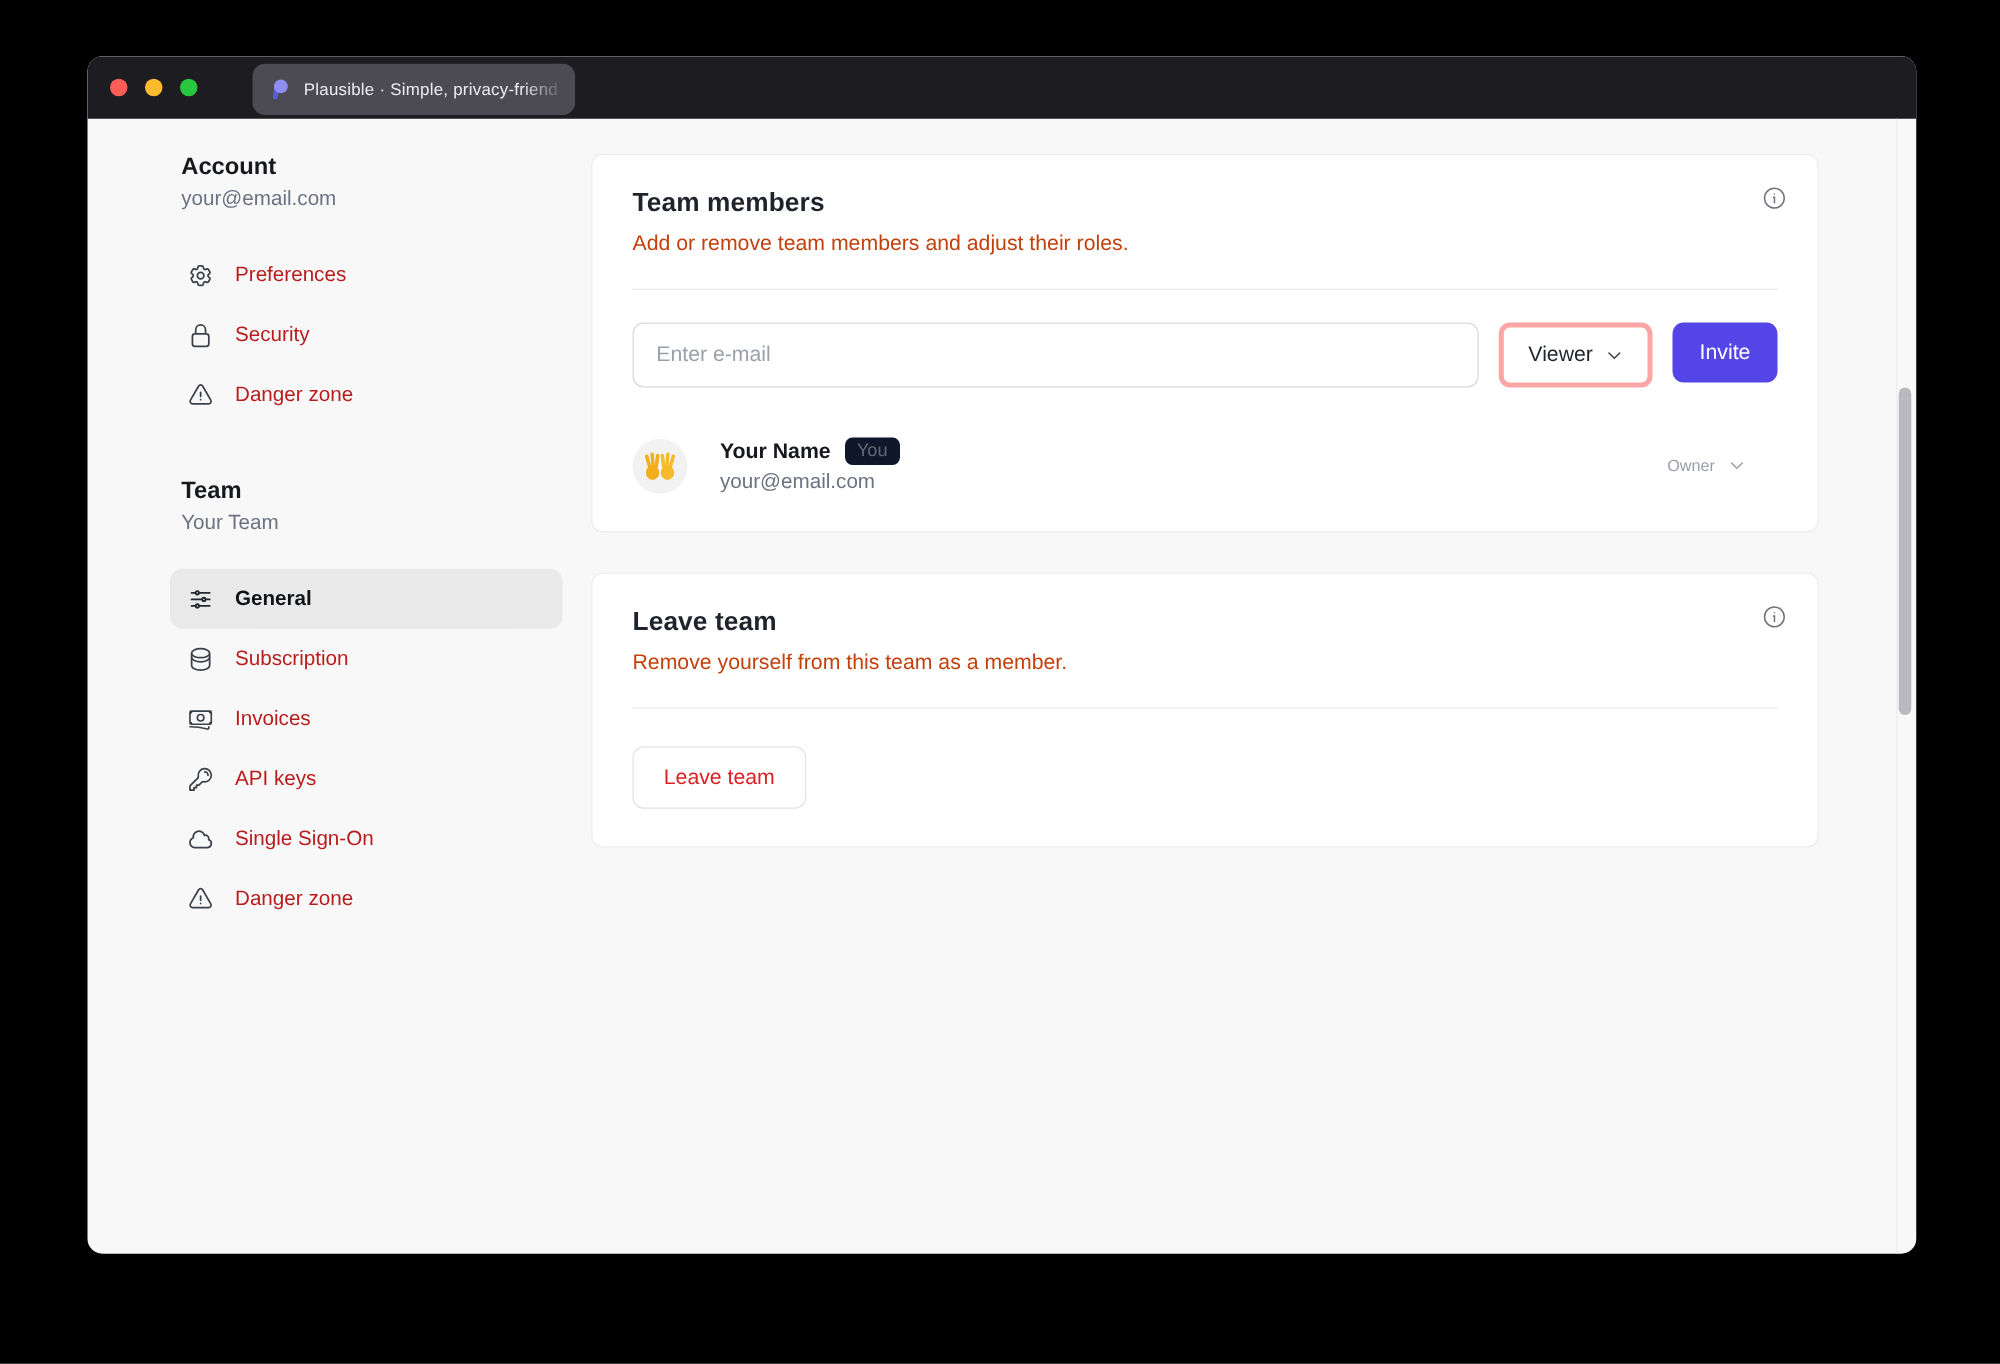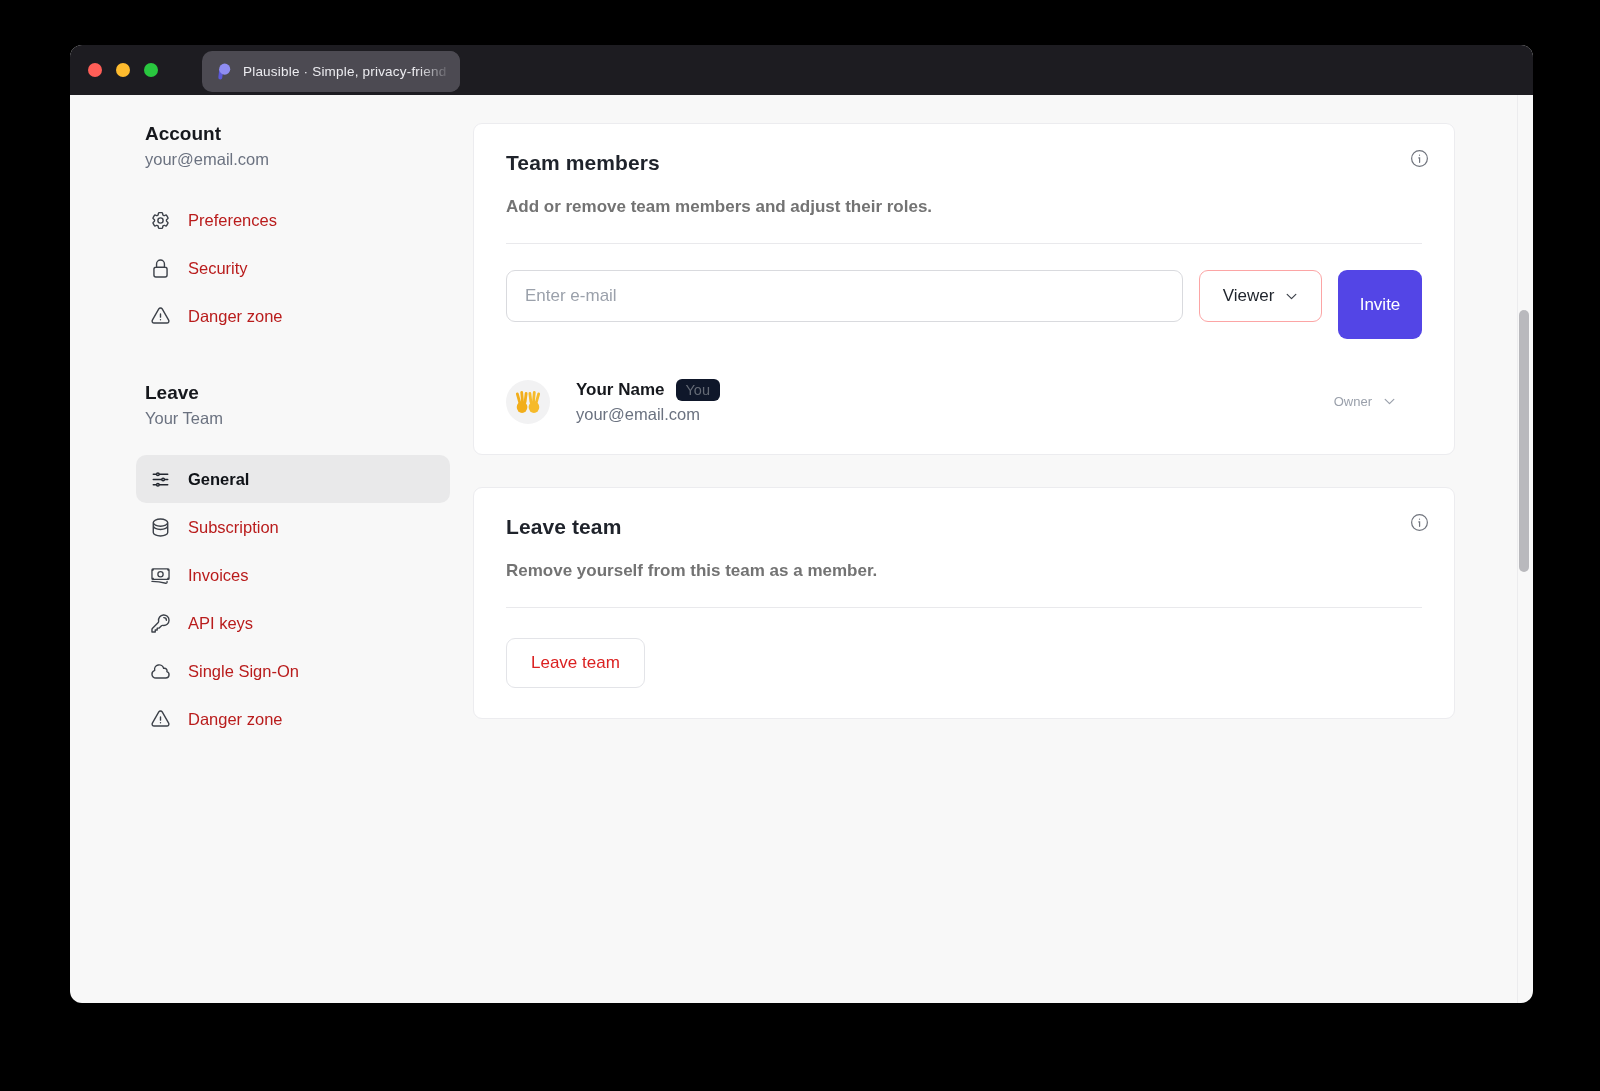--- a/index.html
+++ b/index.html
@@ -41,39 +41,39 @@
   .side-item.active { background:#e9e9ea; font-weight:600; color:#101318; }
   .side-item svg { width:21px; height:21px; flex:none; }
   .team-group { margin-top:42px; }
   
   .main { flex:1; margin-left:23px; }
   .card {
     background:#fff; border:1px solid #ececef; border-radius:9px;
     padding:27px 32px 30px; margin-bottom:32px; position:relative;
   }
   .card-title { font-size:21px; font-weight:600; color:#1f232b; letter-spacing:.1px; }
-  .card-desc { margin-top:22px; font-size:17px; color:#737373;font-weight:bold; }
+  .card-desc { margin-top:10px; font-size:17px; color:#c2410c; }
   .info-icon { position:absolute; top:24px; right:24px; width:21px; height:21px; color:#71757e; cursor:pointer; }
   .divider { border:0; border-top:1px solid #e9e9ec; margin-top:26px; }
   
   .invite-row { margin-top:26px; display:flex; gap:16px; }
   .email-input {
     flex:1; height:52px; border:1px solid #d9dade; border-radius:9px;
     padding:0 18px; font-size:17px; color:#16181d; background:#fff;
     font-family:inherit; outline:none;
   }
   .email-input::placeholder { color:#9ba1ab; }
   .role-select {
-    width:123px; height:52px; border:1px solid #fca5a5; border-radius:9px;
+    width:123px; height:52px; border:4px solid #fca5a5; border-radius:9px;
     background:#fff; display:flex; align-items:center; justify-content:center; gap:11px;
     font-size:17px; color:#1f242c; cursor:pointer; font-family:inherit;
   }
   .role-select svg, .owner-select svg { width:13px; height:13px; }
   .btn { border:none; border-radius:9px; font-family:inherit; cursor:pointer; }
-  .invite-btn { width:84px; height:69px; font-size:17px; color:#fff; }
+  .invite-btn { width:84px; height:48px; font-size:17px; color:#fff; }
   
   .member-row { margin-top:40px; display:flex; align-items:center; }
   .avatar { width:44px; height:44px; border-radius:50%; background:#f2f2f3;
     display:flex; align-items:center; justify-content:center; flex:none; }
   .member-info { margin-left:26px; }
   .member-top { display:flex; align-items:center; gap:11px;text-align:center; }
   .member-name { font-size:17px; font-weight:600; color:#16181d; }
   .member-badge { font-size:14.5px; color:#646a75; background:#0f172a;
     padding:3px 10px; border-radius:6px; }
   .member-email { margin-top:4px; font-size:16.5px; color:#6b7280; }
@@ -169,21 +169,21 @@
         </div>
         <div class="side-item">
           <svg viewBox="0 0 24 24" color="#3c4149">
               <use href="#ic-warning"></use>
             </svg>
           <span>Danger zone</span>
         </div>
       </div>
 
       <div class="team-group">
-        <h2 class="side-heading">Leave</h2>
+        <h2 class="side-heading">Team</h2>
         <p class="side-sub">Your Team</p>
         <div class="side-item active">
           <svg viewBox="0 0 24 24" color="#23272f">
               <use href="#ic-sliders"></use>
             </svg>
           <span>General</span>
         </div>
         <div class="side-item">
           <svg viewBox="0 0 24 24" color="#3c4149">
               <use href="#ic-stack"></use>

